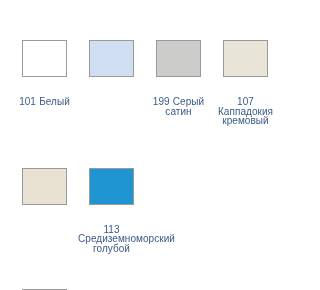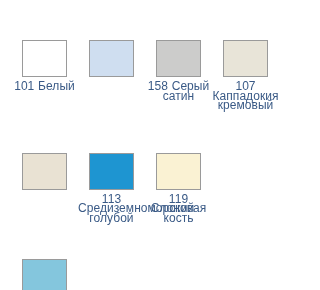--- a/index.html
+++ b/index.html
@@ -38,24 +38,24 @@
 
   .swatch-chip {
     width: 45px;
     height: 37px;
     box-sizing: border-box;
     border: 1px solid #9a9a9a;
   }
 
   .swatch-label {
     width: 67px;
-    margin-top: 5px;
+    margin-top: 20px;
     margin-left: -11px;
     text-align: center;
-    font-size: 12px;
+    font-size: 10px;
     line-height: 9.6px;
     color: #3a5a86;
     letter-spacing: 0.05px;
     word-spacing: 0.4px;
   }
 
   
   .swatch-row-2 .swatch-cell { padding-top: 36px; }
   .swatch-row-3 .swatch-cell { padding-top: 29px; }
 </style>
@@ -67,40 +67,36 @@
   <div class="swatch-grid swatch-row-1">
     <div class="swatch-cell">
       <div class="swatch-chip" style="background: rgb(255, 255, 255); border-color: rgb(154, 154, 154);"></div>
       <div class="swatch-label" style="color: rgb(58, 90, 134);">101 Белый</div>
     </div>
     <div class="swatch-cell">
       <div class="swatch-chip" style="background: rgb(207, 222, 240); border-color: rgb(154, 154, 154);"></div>
     </div>
     <div class="swatch-cell">
       <div class="swatch-chip" style="background: rgb(204, 204, 203); border-color: rgb(154, 154, 154);"></div>
-      <div class="swatch-label" style="color: rgb(58, 90, 134);">158 Серый сатин</div>
+      <div class="swatch-label" style="color: rgb(58, 90, 134);">199 Серый сатин</div>
     </div>
     <div class="swatch-cell">
       <div class="swatch-chip" style="background: rgb(232, 228, 216); border-color: rgb(154, 154, 154);"></div>
       <div class="swatch-label" style="color: rgb(58, 90, 134); text-align: center;">107 Каппадокия кремовый</div>
     </div>
   </div>
 
   <div class="swatch-grid swatch-row-2">
     <div class="swatch-cell">
       <div class="swatch-chip" style="background: rgb(233, 226, 211); border-color: rgb(154, 154, 154);"></div>
     </div>
     <div class="swatch-cell">
       <div class="swatch-chip" style="background: rgb(30, 149, 209); border-color: rgb(154, 154, 154);"></div>
       <div class="swatch-label" style="color: rgb(58, 90, 134);">113 Средиземноморский голубой</div>
     </div>
-    <div class="swatch-cell">
-      <div class="swatch-chip" style="background: rgb(250, 242, 211); border-color: rgb(154, 154, 154);"></div>
-      <div class="swatch-label" style="color: rgb(58, 90, 134);">119 Слоновая кость</div>
-    </div>
   </div>
 
   <div class="swatch-grid swatch-row-3">
     <div class="swatch-cell">
       <div class="swatch-chip" style="background: rgb(132, 198, 221); border-color: rgb(154, 154, 154);"></div>
 
     </div>
   </div>
 
 </div>

